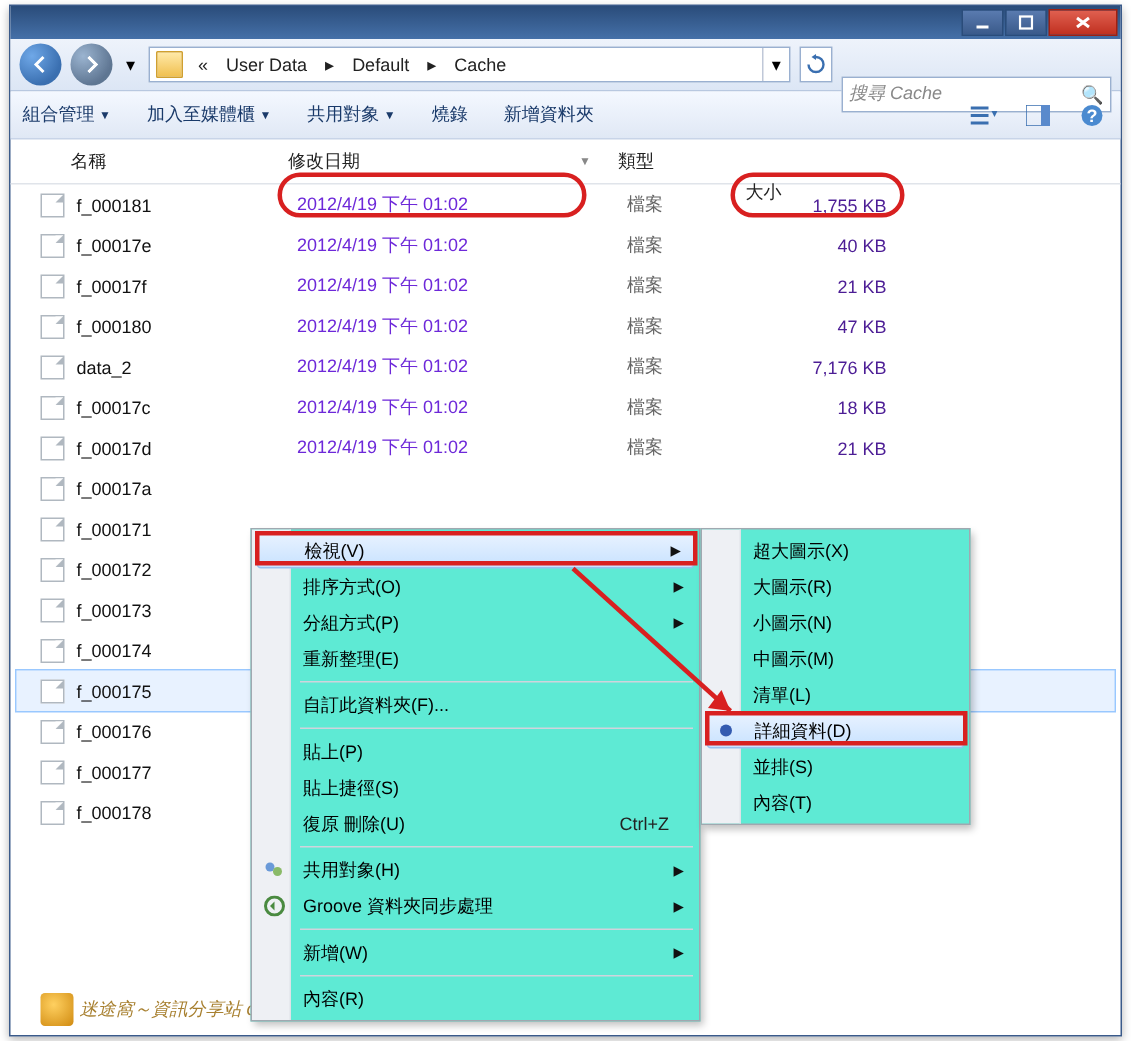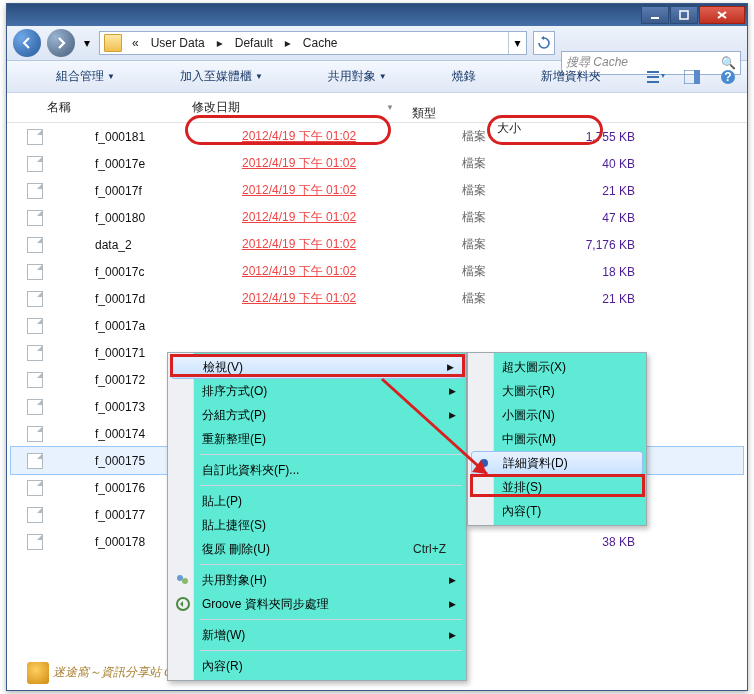--- a/index.html
+++ b/index.html
@@ -17,41 +17,41 @@
 .navdrop { width: 12px; height: 22px; display: flex; align-items: center; justify-content: center; }
 .addrbar { flex: 1; height: 24px; border: 1px solid #9ab0d0; background: #fff; display: flex; align-items: center; }
 .folder-ico { width: 18px; height: 18px; margin: 0 4px; background: linear-gradient(#ffe9a8,#f0c050); border: 1px solid #d0a030; border-radius: 1px; }
 .crumb { display: flex; align-items: center; padding: 0 6px; height: 100%; color: #222; white-space: nowrap; }
 .addr-drop { width: 18px; height: 100%; border-left: 1px solid #c0c8d8; display: flex; align-items: center; justify-content: center; }
 .refresh { width: 22px; height: 24px; border: 1px solid #9ab0d0; background: #fff; display: flex; align-items: center; justify-content: center; }
 .searchbox { width: 180px; height: 24px; border: 1px solid #9ab0d0; background: #fff; display: flex; align-items: center; padding: 0 4px; color: #888; gap: 4px; margin-top: 39px; }
 .searchbox .mag { color: #4a7ab8; }
 
 .toolbar { height: 32px; background: linear-gradient(#f4f8ff,#e0e8f5); border-bottom: 1px solid #c8d4e8; display: flex; align-items: center; padding: 0 8px; gap: 24px; color: #1a3a6a; }
-.tool { display: flex; align-items: center; gap: 3px; white-space: nowrap; margin-left: 41px; }
+.tool { display: flex; align-items: center; gap: 3px; white-space: nowrap; }
 .tool .tri { font-size: 8px; color: #1a3a6a; }
 .toolbar-right { margin-left: auto; display: flex; gap: 14px; }
 .ticon { width: 22px; height: 22px; display: inline-flex; align-items: center; justify-content: center; }
 
 .headerrow { height: 30px; display: flex; align-items: center; border-bottom: 1px solid #e0e4ea; position: relative; }
 .col { padding-left: 10px; color: #222; display: flex; align-items: center; height: 100%; }
 .col.name { width: 175px; padding-left: 40px; }
 .col.date { width: 220px; }
-.col.type { width: 85px; align-items: flex-end; }
+.col.type { width: 85px; }
 .col.size { width: 120px; margin-top: 42px; }
 .col .sort { font-size: 8px; color: #888; margin-left: auto; margin-right: 8px; }
 
 .filelist { position: relative; }
 .filerow { height: 27px; display: flex; align-items: center; padding-left: 20px; }
 .filerow.sel { outline: 1px solid #99c8ff; background: #e8f2ff; margin: 0 4px; padding-left: 16px; }
 .fileicon { width: 16px; height: 16px; margin-right: 8px; border: 1px solid #b0b8c0; background: #fff; position: relative; }
 .fileicon::before { content: ""; position: absolute; right: 0; top: 0; width: 5px; height: 5px; background: linear-gradient(135deg,#fff 45%, #b0b8c0 55%); }
 .fcell { color: #444; }
-.fcell.fname { width: 147px; color: #111; margin-left: 44px; }
-.fcell.fdate { width: 220px; color: #ef4444; text-decoration: underline; }
+.fcell.fname { width: 147px; color: #111; }
+.fcell.fdate { width: 220px; color: #6d28d9; }
 .fcell.ftype { width: 85px; color: #666; }
 .fcell.fsize { width: 100px; text-align: right; padding-right: 12px; color: #4c1d95; }
 
 .ring { position: absolute; border: 3px solid #d82020; border-radius: 22px; pointer-events: none; z-index: 5; }
 
 .ctxmenu { position: absolute; background: #5eead4; border: 1px solid #a0a8b0; box-shadow: 2px 3px 5px rgba(0,0,0,.25); padding: 2px; z-index: 10; }
 .ctxmenu .iconcol { position: absolute; left: 0; top: 0; bottom: 0; width: 26px; background: #eef0f4; border-right: 1px solid #dfe2e8; }
 .menuitem { position: relative; height: 24px; display: flex; align-items: center; padding-left: 32px; padding-right: 22px; white-space: nowrap; }
 .menuitem.hl { background: linear-gradient(#e8f2ff,#c8e2ff); border: 1px solid #98c0f0; border-radius: 3px; margin: 0 1px; padding-left: 31px; }
 .menuitem .arrow { position: absolute; right: 8px; font-size: 9px; color: #111; }
@@ -371,20 +371,23 @@
       </div>
     <div class="menuitem">
         <span>大圖示(R)</span>
       </div>
     <div class="menuitem">
         <span>小圖示(N)</span>
       </div>
     <div class="menuitem">
         <span>中圖示(M)</span>
       </div>
+    <div class="menuitem">
+        <span>清單(L)</span>
+      </div>
     <div class="menuitem hl">
         <span class="radio"></span>
         <span>詳細資料(D)</span>
       </div>
     <div class="menuitem">
         <span>並排(S)</span>
       </div>
     <div class="menuitem">
         <span>內容(T)</span>
       </div>

